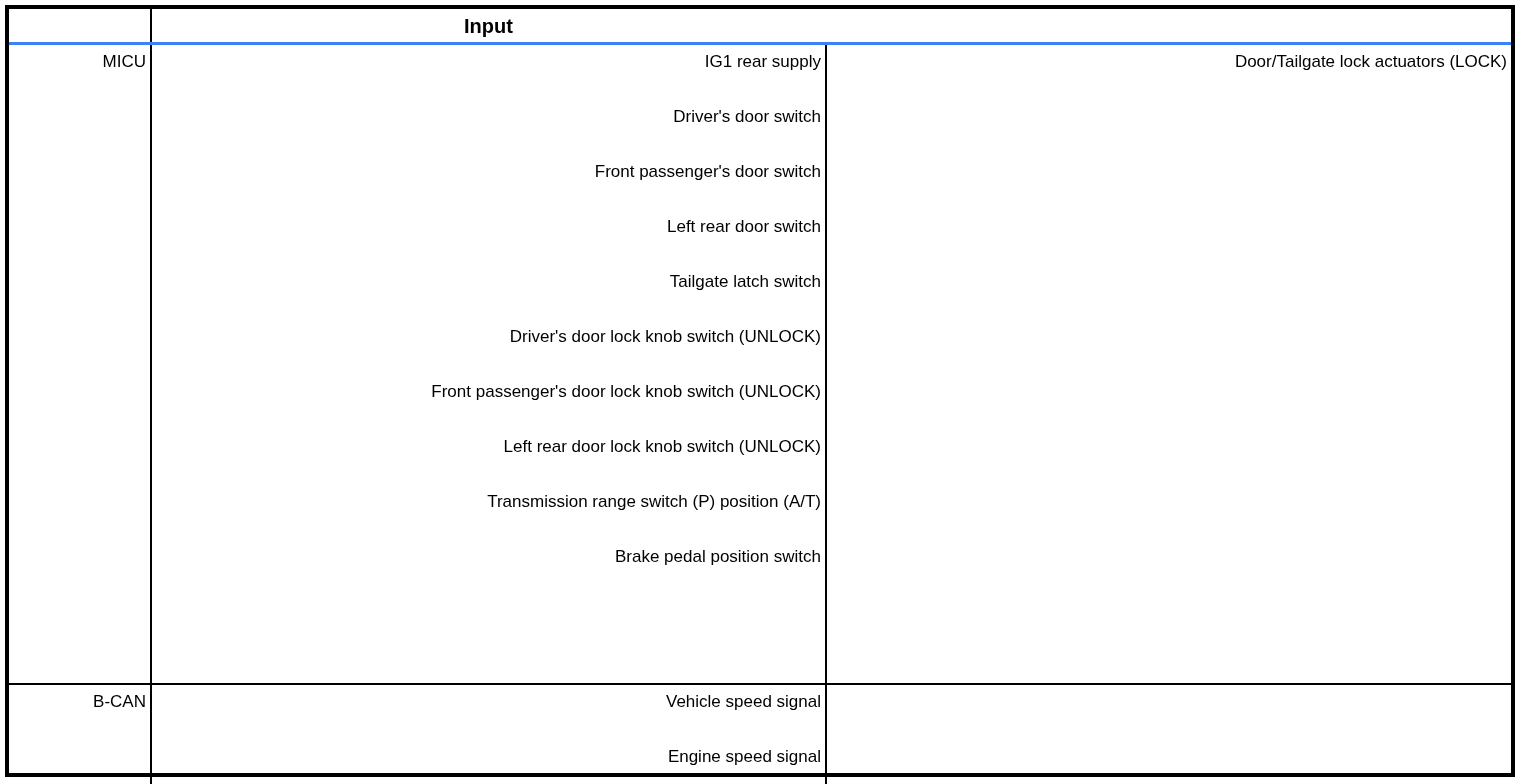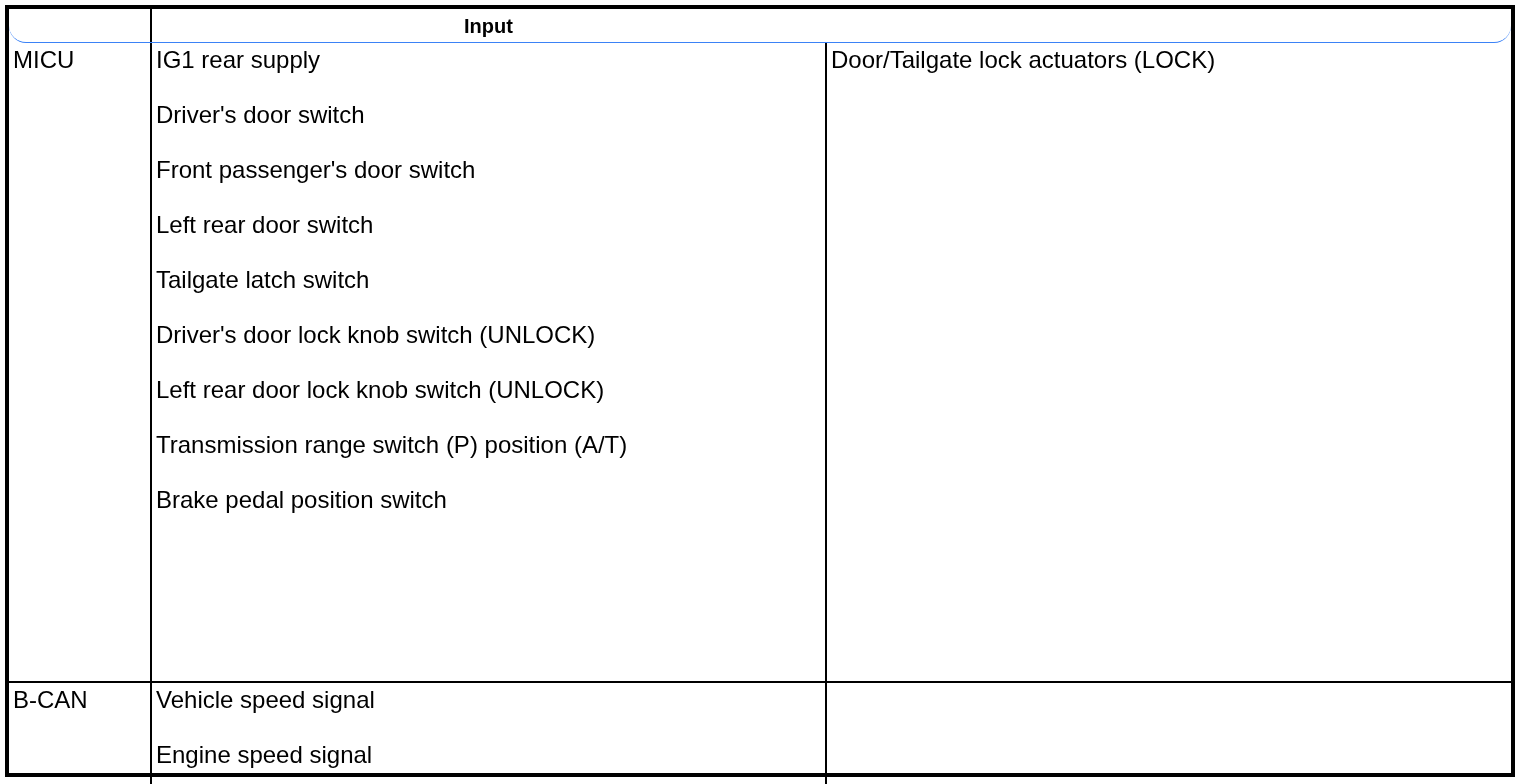--- a/index.html
+++ b/index.html
@@ -23,22 +23,21 @@
     flex-direction: column;
   }
   .row {
     display: flex;
     flex-direction: row;
     width: 100%;
   }
   .header-row {
     height: 33px;
     min-height: 33px;
-    border-bottom: 1px solid #3b82f6;
-    border-radius: 18px;
+    border-bottom: 3px solid #3b82f6;
   }
   .micu-row {
     height: 638px;
     min-height: 638px;
     border-bottom: 2px solid #000000;
   }
   .bcan-row {
     flex: 1;
   }
   .cell {
@@ -61,21 +60,22 @@
   .header-cell {
     display: flex;
     align-items: center;
     justify-content: center;
     font-weight: bold;
     font-size: 20px;
     line-height: 20px;
   }
   .body-cell {
     padding: 6px 4px 0 4px;
-    font-size: 24px;
+    font-size: 17px;
+    text-align: right;
   }
   .item {
     height: 55px;
     line-height: 22px;
     white-space: nowrap;
   }
   .source-label {
     display: block;
     line-height: 22px;
   }
@@ -98,20 +98,21 @@
     <div class="cell col-source body-cell">
       <span class="source-label">MICU</span>
     </div>
     <div class="cell col-input body-cell">
       <div class="item">IG1 rear supply</div>
       <div class="item">Driver's door switch</div>
       <div class="item">Front passenger's door switch</div>
       <div class="item">Left rear door switch</div>
       <div class="item">Tailgate latch switch</div>
       <div class="item">Driver's door lock knob switch (UNLOCK)</div>
+      <div class="item">Front passenger's door lock knob switch (UNLOCK)</div>
       <div class="item">Left rear door lock knob switch (UNLOCK)</div>
       <div class="item">Transmission range switch (P) position (A/T)</div>
       <div class="item">Brake pedal position switch</div>
     </div>
     <div class="cell col-output body-cell">
       <div class="item">Door/Tailgate lock actuators (LOCK)</div>
     </div>
   </div>
 
   <div class="row bcan-row">

